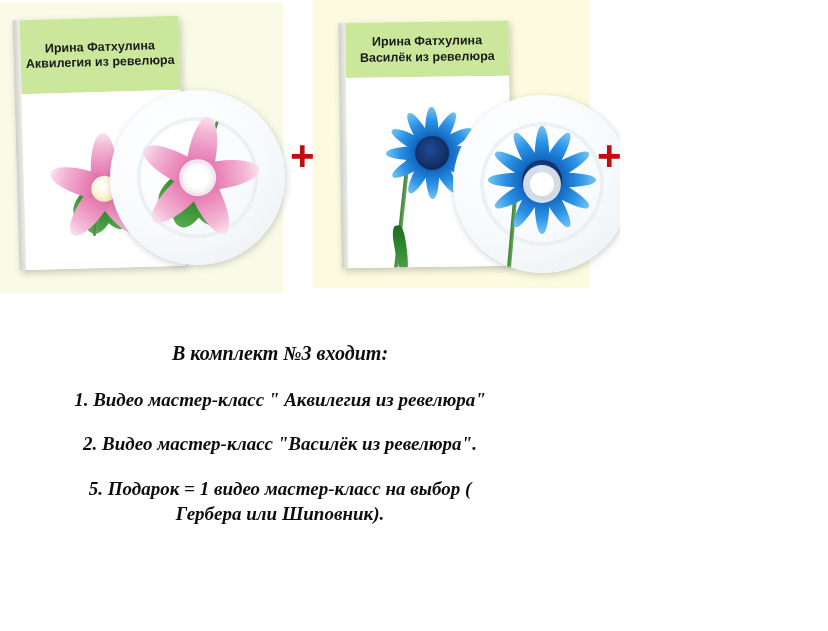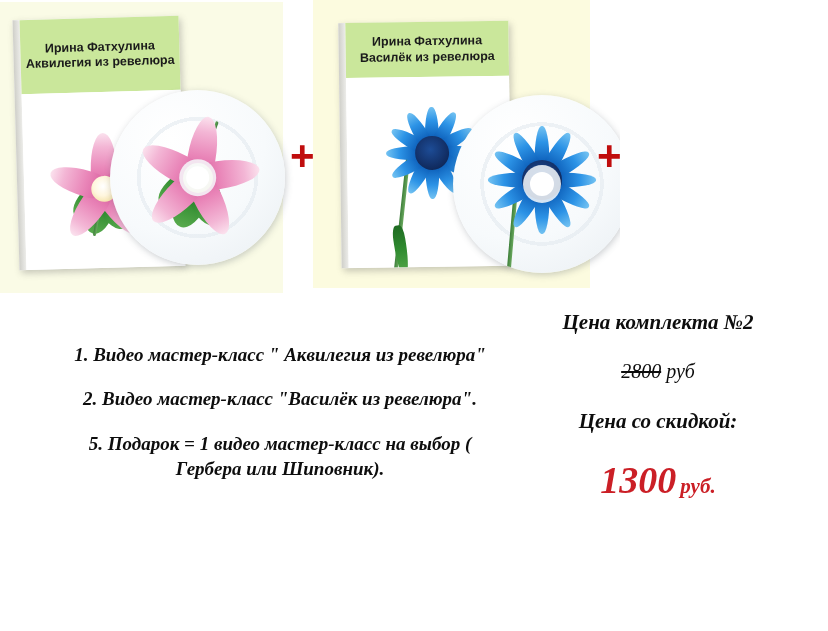--- a/index.html
+++ b/index.html
@@ -343,32 +343,19 @@
   <div class="plus-sign" id="plus-2">+</div>
 
   <div class="product-panel" id="panel-gift">
     
   </div>
 </div>
 
 <div id="bottom-area">
 
   <div id="kit-block">
+    <div id="kit-title">В комплект №3 входит:</div>
     <div class="kit-item">1. Видео мастер-класс " Аквилегия из ревелюра"</div>
     <div class="kit-item">2. Видео мастер-класс "Василёк из ревелюра".</div>
     <div class="kit-item">5. Подарок = 1 видео мастер-класс на выбор ( Гербера или Шиповник).</div>
   </div>
 
-  <div id="price-block">
-    <div id="price-heading">Цена комплекта №2</div>
-
-    <div id="price-old">
-      <span class="struck">2800</span>
-      <span>руб</span>
-    </div>
-
-    <div id="price-discount-label">Цена со скидкой:</div>
-
-    <div id="price-new">
-      <span class="amount">1300</span><span class="currency">руб.</span>
-    </div>
-  </div>
 </div>
 
 </body></html>

